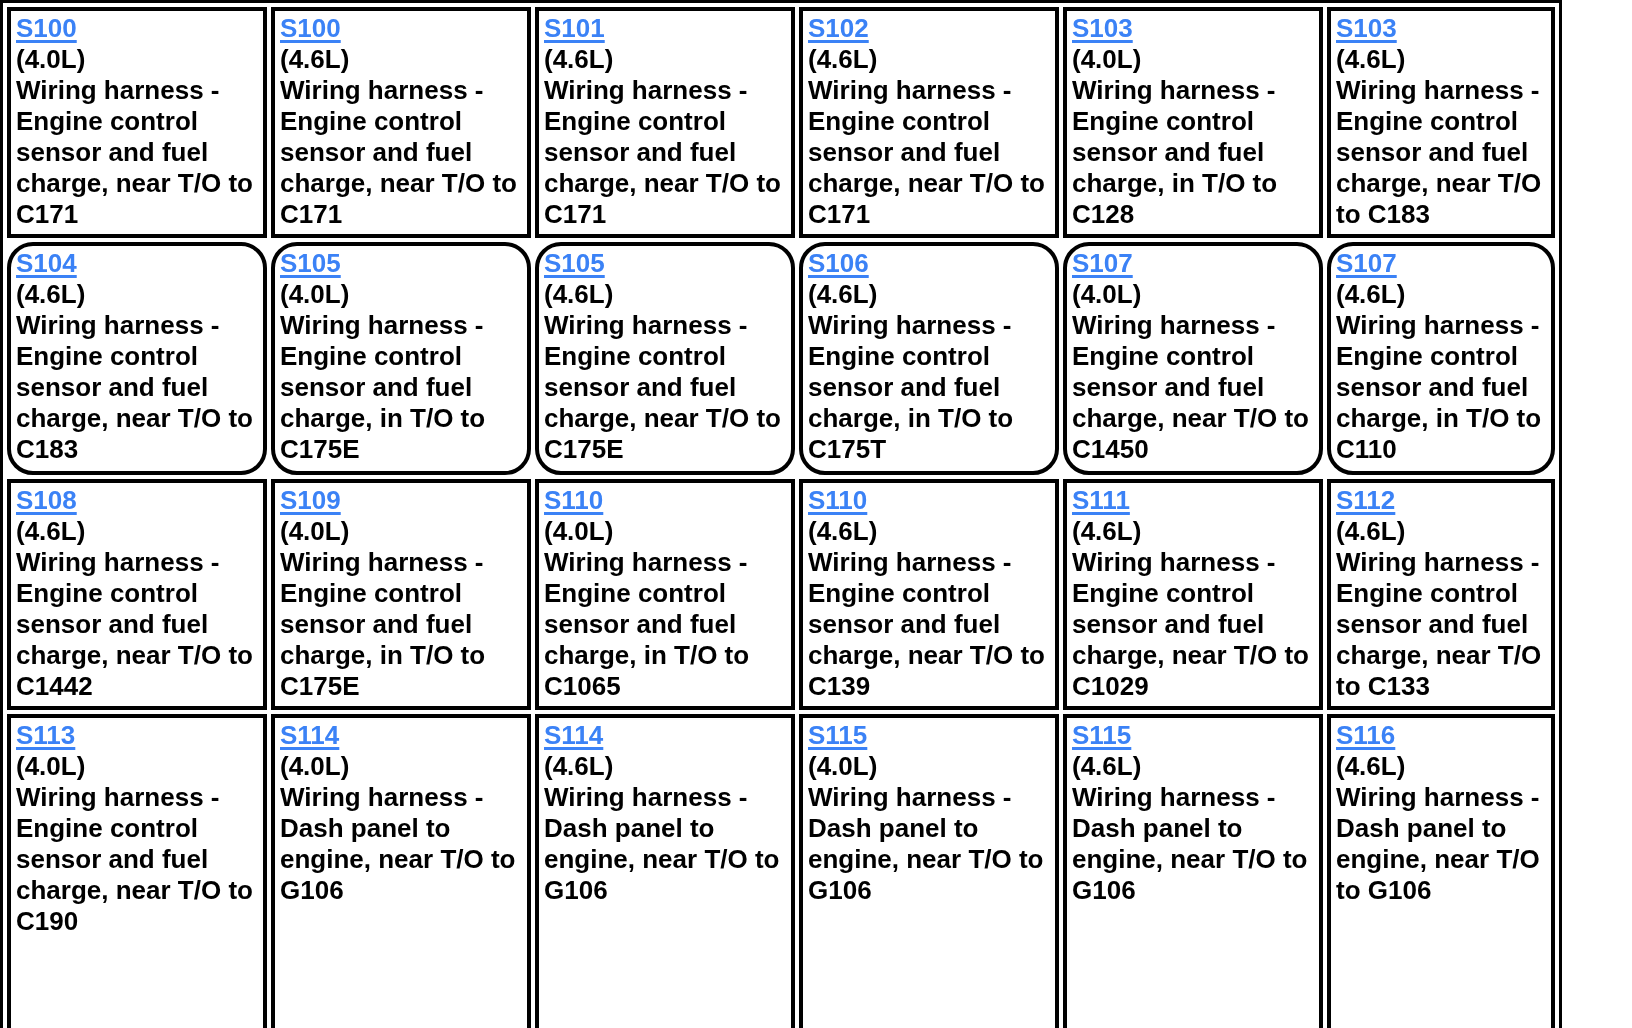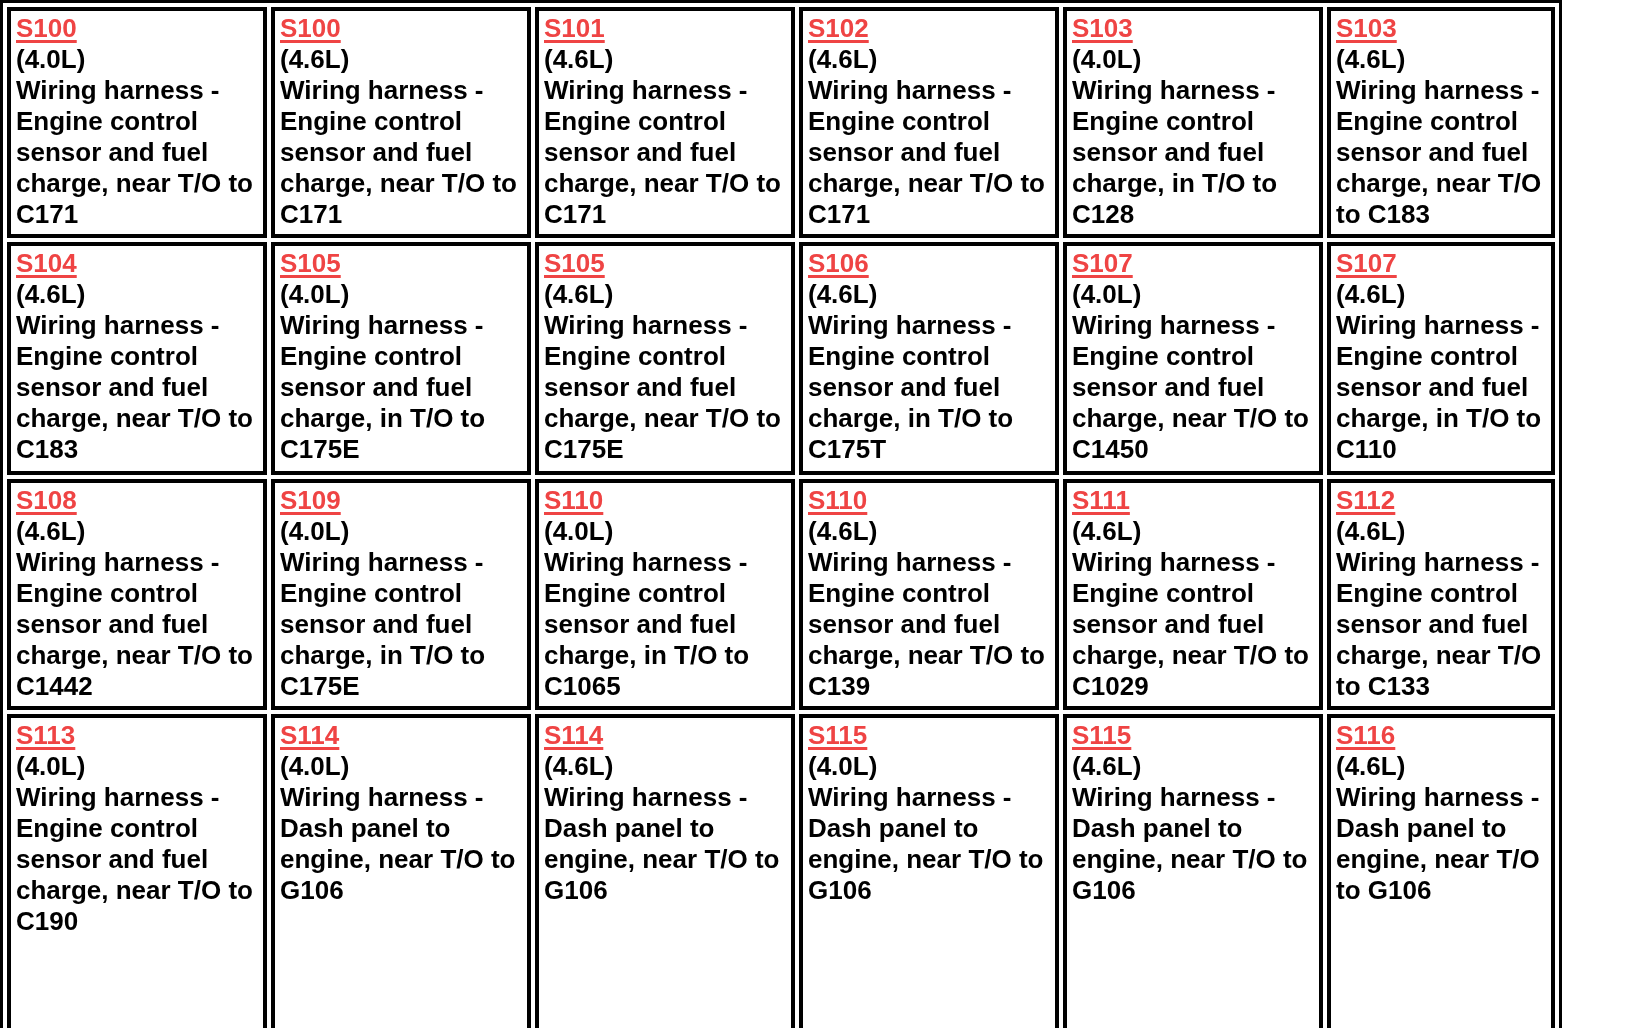--- a/index.html
+++ b/index.html
@@ -31,30 +31,30 @@
     border: 4px solid #000000;
     vertical-align: top;
     padding: 2px 4px 4px 5px;
     font-size: 26px;
     line-height: 31px;
     color: #000000;
     background: #ffffff;
     overflow: hidden;
   }
   tr.r1 td.splice-cell { height: 230px; }
-  tr.r2 td.splice-cell { height: 233px; }
+  tr.r2 td.splice-cell { height: 233px; border-radius: 26px; }
   tr.r3 td.splice-cell { height: 186px; }
   tr.r4 td.splice-cell { height: 332px; }
   .splice-id {
     display: inline-block;
     font-weight: 700;
     text-decoration: underline;
     text-decoration-thickness: 3px;
     text-underline-offset: 3px;
-    color: #ef4444;
+    color: #3b82f6;
   }
   .engine-size, .splice-desc {
     font-weight: 700;
   }
 </style>
 </head>
 <body>
 
 <div class="screen">
   <table class="splice-table">

